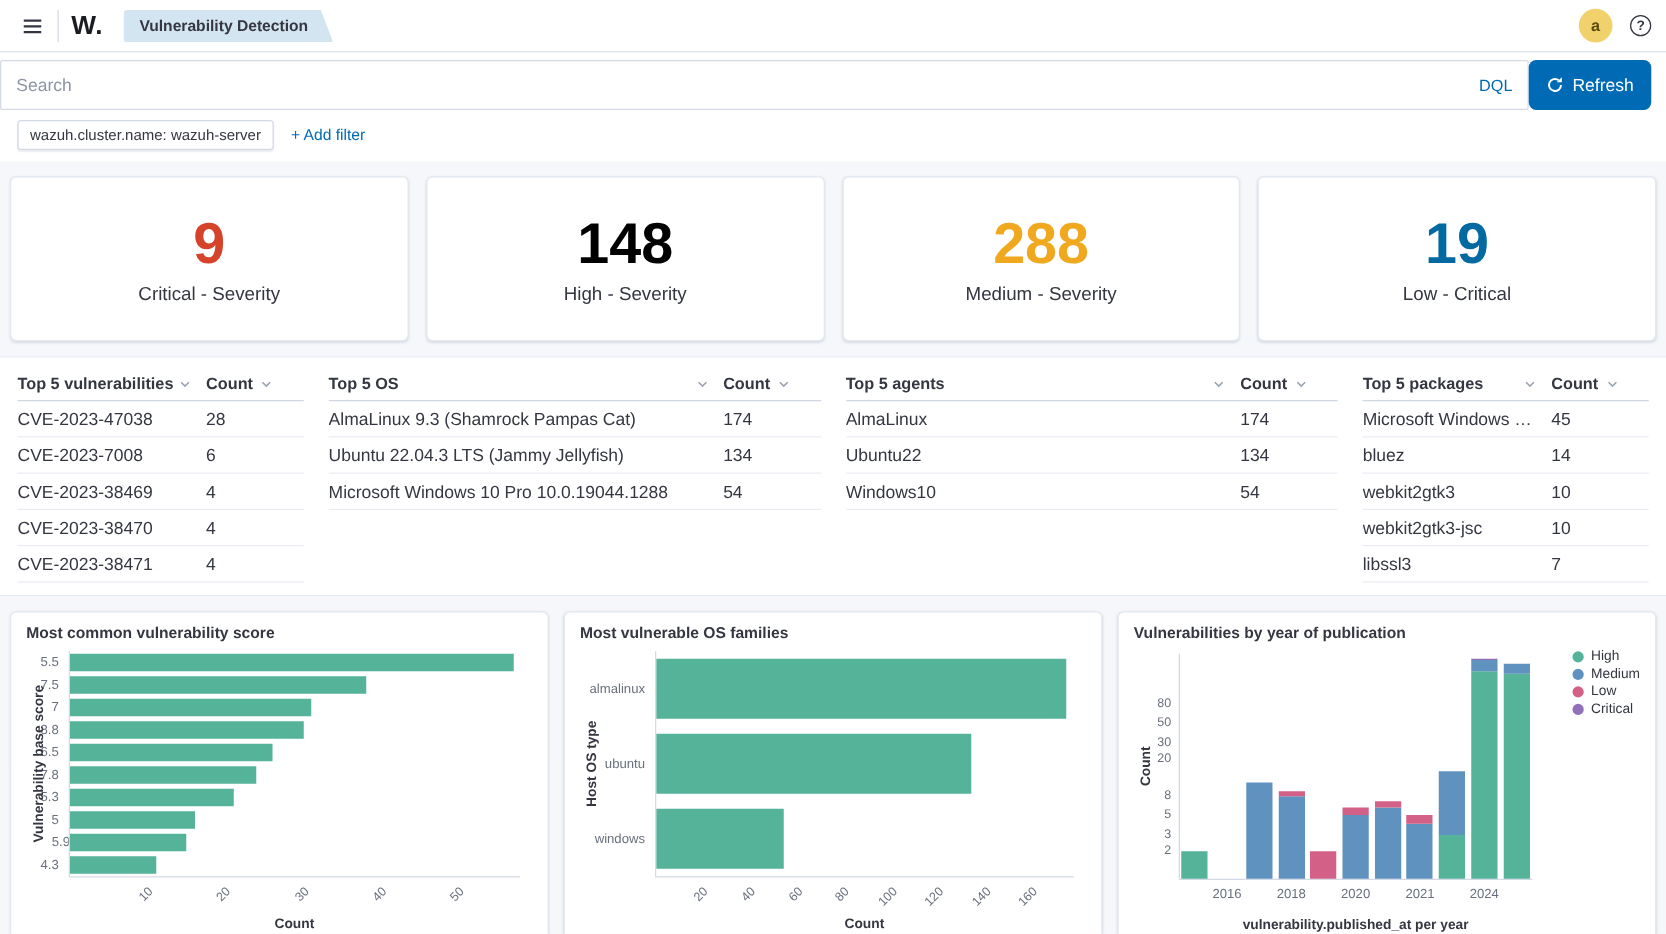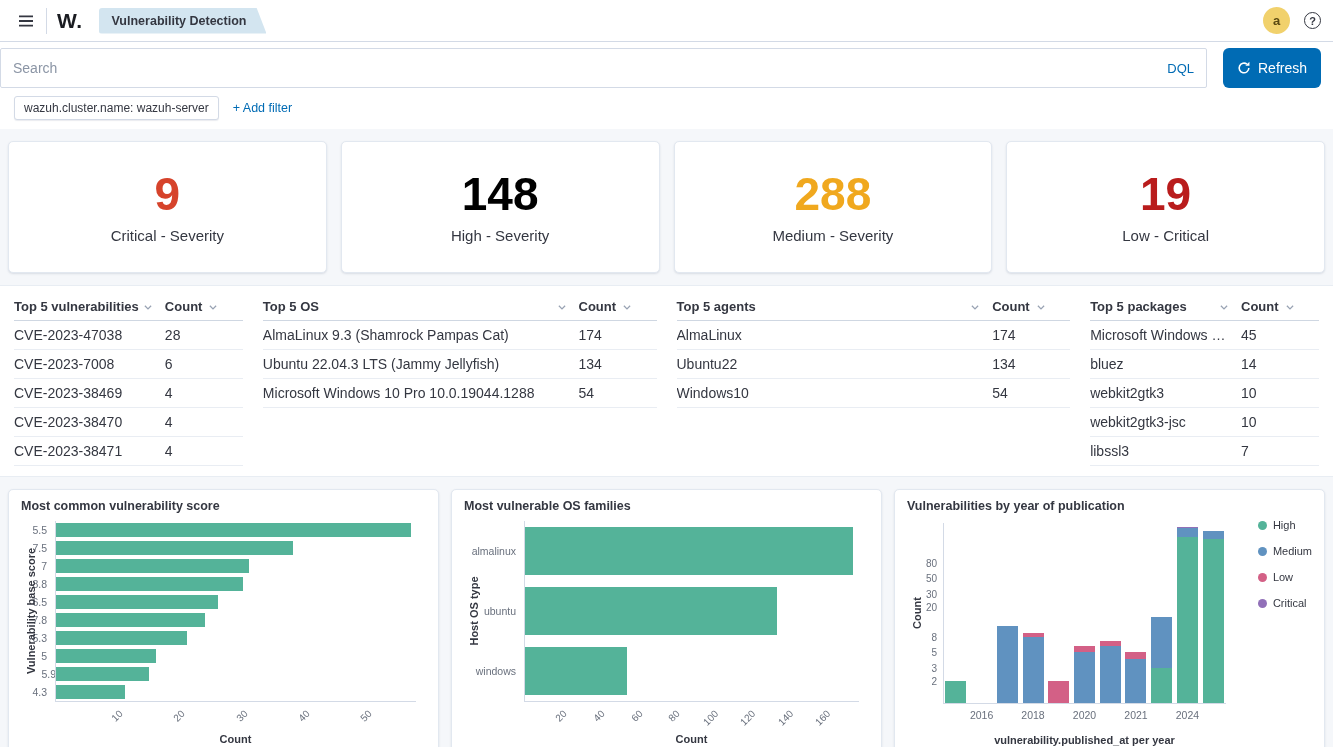--- a/index.html
+++ b/index.html
@@ -15,21 +15,21 @@
            padding:6px 20px 6px 13px; clip-path:polygon(0 0,calc(100% - 10px) 0,100% 100%,0 100%);
            border-radius:3px 0 0 3px; cursor:pointer; }
   .topspacer { flex:1; }
   .avatar { width:27px; height:27px; border-radius:50%; background:#f1d16c; color:#5b4a12; font-size:13px; font-weight:600;
             display:flex; align-items:center; justify-content:center; cursor:pointer; }
   .helpbtn { background:none; border:none; margin-left:14px; cursor:pointer; }
   .helpbtn span { display:flex; width:17px; height:17px; border:1.4px solid #343741; border-radius:50%;
                   align-items:center; justify-content:center; font-size:11px; font-weight:700; color:#343741; }
 
   
-  .searchrow { background:#fff; display:flex; align-items:flex-start; gap:16px; padding:6px 12px 0 0; }
+  .searchrow { background:#fff; display:flex; align-items:flex-start; gap:0; padding:6px 12px 0 0; }
   .searchbox { flex:1; height:40px; border:1px solid #d3dae6; border-radius:2px; background:#fff; display:flex; align-items:center; padding:0 12px; }
   .searchbox input { flex:1; border:none; outline:none; font-size:14px; font-family:inherit; color:#343741; background:transparent; }
   .searchbox input::placeholder { color:#8b95a5; }
   .dql { color:#006bb4; font-size:13px; font-weight:500; cursor:pointer; margin-left:10px; }
   .refreshbtn { min-width:98px; height:40px; background:#006bb4; border:none; border-radius:6px; color:#fff;
                 font-size:14px; font-family:inherit; display:flex; align-items:center; justify-content:center; gap:7px; cursor:pointer; }
   .filterrow { background:#fff; display:flex; align-items:center; padding:8px 12px 9px 14px; gap:14px; }
   .filterpill { border:1px solid #d3dae6; border-radius:3px; background:#fff; font-size:12px; color:#343741;
                 padding:4px 9px; cursor:pointer; box-shadow:0 1px 1px rgba(152,162,179,.2); }
   .addfilter { color:#006bb4; font-size:12.5px; cursor:pointer; text-decoration:none; }
@@ -58,21 +58,21 @@
   .chart-title { font-size:12.5px; font-weight:700; color:#343741; }
   .chart-body { position:relative; height:232px; margin-top:2px; }
   .cat { position:absolute; text-align:right; font-size:10.5px; color:#69707d; }
   .hbarbar, .seg { position:absolute; }
   .axline { position:absolute; background:#d3dae6; }
   .rtick { position:absolute; font-size:10px; color:#69707d; transform-origin:100% 0; transform:rotate(-45deg); white-space:nowrap; }
   .xtick { position:absolute; font-size:10.5px; color:#69707d; transform:translateX(-50%); }
   .ytick { position:absolute; font-size:10px; color:#69707d; transform:translate(-100%,-50%); }
   .axlabel { position:absolute; font-size:11px; font-weight:700; color:#343741; }
   .yaxlabel { transform:translate(-50%,-50%) rotate(-90deg); white-space:nowrap; }
-  .legend { position:absolute; right:0; top:4px; display:flex; flex-direction:column; gap:14px; }
+  .legend { position:absolute; right:0; top:4px; display:flex; flex-direction:column; gap:2px; }
   .litem { font-size:11px; color:#343741; display:flex; align-items:center; gap:6px; cursor:pointer; }
   .ldot { width:9px; height:9px; border-radius:50%; display:inline-block; }
 </style>
 </head>
 <body>
 
 <header class="topbar">
   <button class="iconbtn">
     <svg width="16" height="16" viewBox="0 0 16 16">
         <path fill="#343741" d="M1 2.5h14v1.8H1zM1 7.1h14v1.8H1zM1 11.7h14v1.8H1z"></path>
@@ -118,21 +118,21 @@
     </div>
     <div class="mcard">
       <div class="metric" style="color: #000000;">148</div>
       <div class="mlabel">High - Severity</div>
     </div>
     <div class="mcard">
       <div class="metric" style="color: rgb(240, 168, 30);">288</div>
       <div class="mlabel">Medium - Severity</div>
     </div>
     <div class="mcard">
-      <div class="metric" style="color: #b91c1c;">19</div>
+      <div class="metric" style="color: #0369a1;">19</div>
       <div class="mlabel">Low - Critical</div>
     </div>
   </div>
 
   <section class="tables-wrap">
     <div class="tables-grid">
       <div class="table">
         <div class="thead">
           <div class="th name">
               <span>Top 5 vulnerabilities</span>

